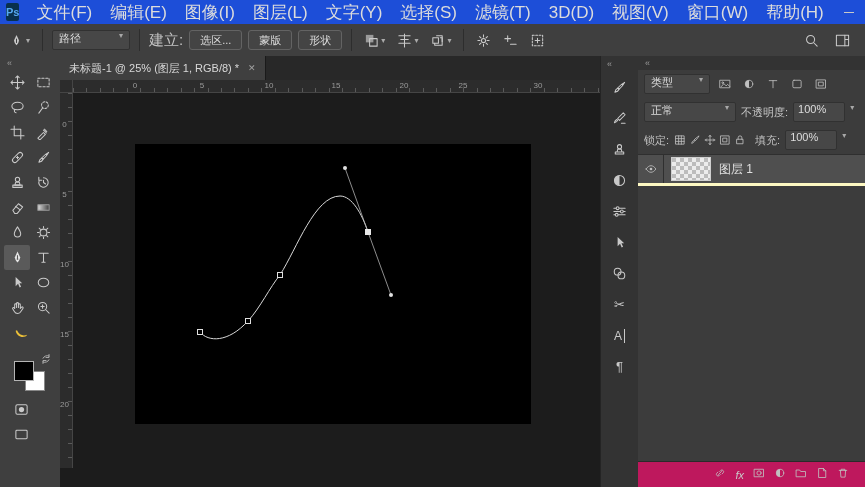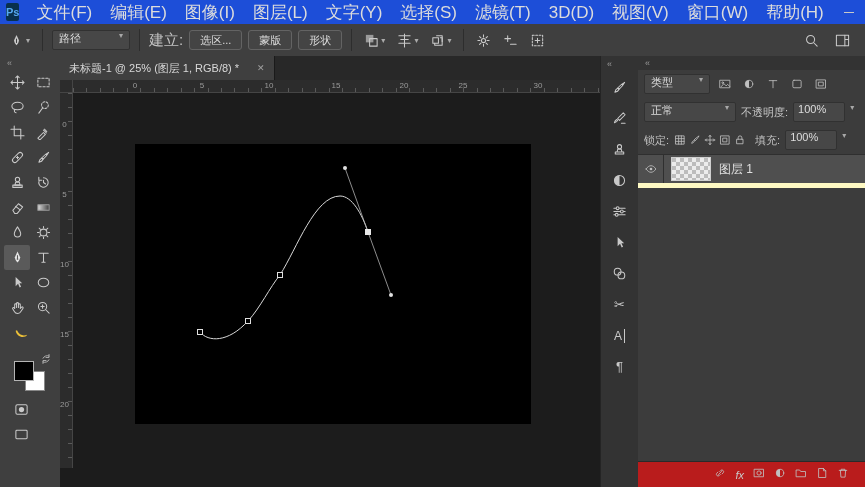--- a/index.html
+++ b/index.html
@@ -35,21 +35,21 @@
   .tool{width:26px;height:25px;display:flex;align-items:center;justify-content:center;border-radius:2px;}
   .tool.active{background:#5a5a5a;}
   .tb-extra{display:flex;flex-direction:column;align-items:flex-start;padding-left:8px;}
   .swatches{position:relative;width:40px;height:40px;margin:8px 0 4px 4px;}
   .fg{position:absolute;left:2px;top:8px;width:18px;height:18px;background:#000;border:1px solid #b5b5b5;z-index:2;}
   .bg{position:absolute;left:13px;top:18px;width:18px;height:18px;background:#fff;border:1px solid #888;z-index:1;}
   .swap{position:absolute;right:0;top:0;}
   
   .docarea{position:absolute;left:60px;top:56px;width:540px;bottom:0;background:#1c1c1c;}
   .tabbar{position:absolute;left:0;top:0;right:0;height:24px;background:#282828;border-bottom:1px solid #1a1a1a;display:flex;}
-  .doctab{background:#3f3f3f;display:flex;align-items:center;gap:18px;padding:0 9px;font-size:11px;color:#d8d8d8;border-right:1px solid #1a1a1a;}
+  .doctab{background:#3f3f3f;display:flex;align-items:center;gap:9px;padding:0 9px;font-size:11px;color:#d8d8d8;border-right:1px solid #1a1a1a;}
   .doctab .x{color:#a0a0a0;font-size:9px;}
   .corner{position:absolute;left:0;top:24px;width:13px;height:13px;background:#2c2c2c;border-right:1px solid #454545;border-bottom:1px solid #454545;box-sizing:border-box;}
   .rulertop{position:absolute;left:13px;top:24px;right:0;height:13px;background:#2c2c2c;border-bottom:1px solid #454545;box-sizing:border-box;
     background-image:repeating-linear-gradient(to right,#5a5a5a 0 1px,transparent 1px 13.45px);
     background-size:100% 4px;background-position:0 100%;background-repeat:no-repeat;}
   .rulertop span{position:absolute;top:1px;font-size:8px;color:#9a9a9a;transform:translateX(-50%);}
   .rulerleft{position:absolute;left:0;top:37px;width:13px;bottom:19px;background:#2c2c2c;border-right:1px solid #454545;box-sizing:border-box;
     background-image:repeating-linear-gradient(to bottom,#5a5a5a 0 1px,transparent 1px 14px);
     background-size:4px 100%;background-position:100% 0;background-repeat:no-repeat;}
   .rulerleft span{position:absolute;left:0;width:9px;font-size:8px;line-height:7px;color:#9a9a9a;word-break:break-all;text-align:center;}
@@ -69,29 +69,29 @@
   .dock-head{height:14px;background:#333;display:flex;align-items:center;padding:0 7px;color:#999;font-size:9px;}
   .ptabs{height:24px;background:#2e2e2e;display:flex;align-items:stretch;}
   .ptab{padding:0 9px;display:flex;align-items:center;font-size:12px;color:#b5b5b5;white-space:nowrap;}
   .ptab.active{background:#3c3c3c;color:#e6e6e6;}
   .ptab-menu{margin-left:auto;padding:0 8px;display:flex;align-items:center;color:#bbb;font-size:12px;}
   .lrow{display:flex;align-items:center;padding:4px 6px;gap:5px;font-size:11px;color:#c3c3c3;}
   .lrow .sel{background:#474747;}
   .ficon{width:19px;height:18px;display:flex;align-items:center;justify-content:center;color:#c9c9c9;font-size:11px;}
   .lockicons{display:flex;gap:3px;align-items:center;}
   .layers-list{border-top:1px solid #2f2f2f;}
-  .layer-row{height:28px;display:flex;align-items:center;border-bottom:5px solid #fef9c3;}
+  .layer-row{height:28px;display:flex;align-items:center;border-bottom:3px solid #fef9c3;}
   .layer-row.selected{background:#4f4f4f;}
   .eye-cell{width:26px;height:100%;display:flex;align-items:center;justify-content:center;border-right:1px solid #2f2f2f;box-sizing:border-box;}
   .thumb{width:40px;height:24px;margin:0 8px 0 7px;box-sizing:border-box;flex:none;}
   .thumb.checker{background:repeating-conic-gradient(#ececec 0 25%,#bcbcbc 0 50%) 0 0/8px 8px;border:1px solid #cfcfcf;}
   .thumb.black{background:#000;border:1px solid #666;}
   .layer-name{font-size:12px;color:#e0e0e0;}
   .row-lock{margin-left:auto;margin-right:11px;display:flex;}
-  .layers-bottom{position:absolute;left:0;right:0;bottom:0;height:25px;background:#b91c1c;border-top:1px solid #2a2a2a;
+  .layers-bottom{position:absolute;left:0;right:0;bottom:0;height:25px;background:#be185d;border-top:1px solid #2a2a2a;
                  display:flex;align-items:center;justify-content:flex-end;gap:9px;padding-right:16px;}
   .fxtext{font-size:11px;font-style:italic;color:#c9c9c9;}
 </style>
 </head>
 <body>
 
 <div class="app">
 
   <div class="titlebar">
     <div class="pslogo">Ps</div>

